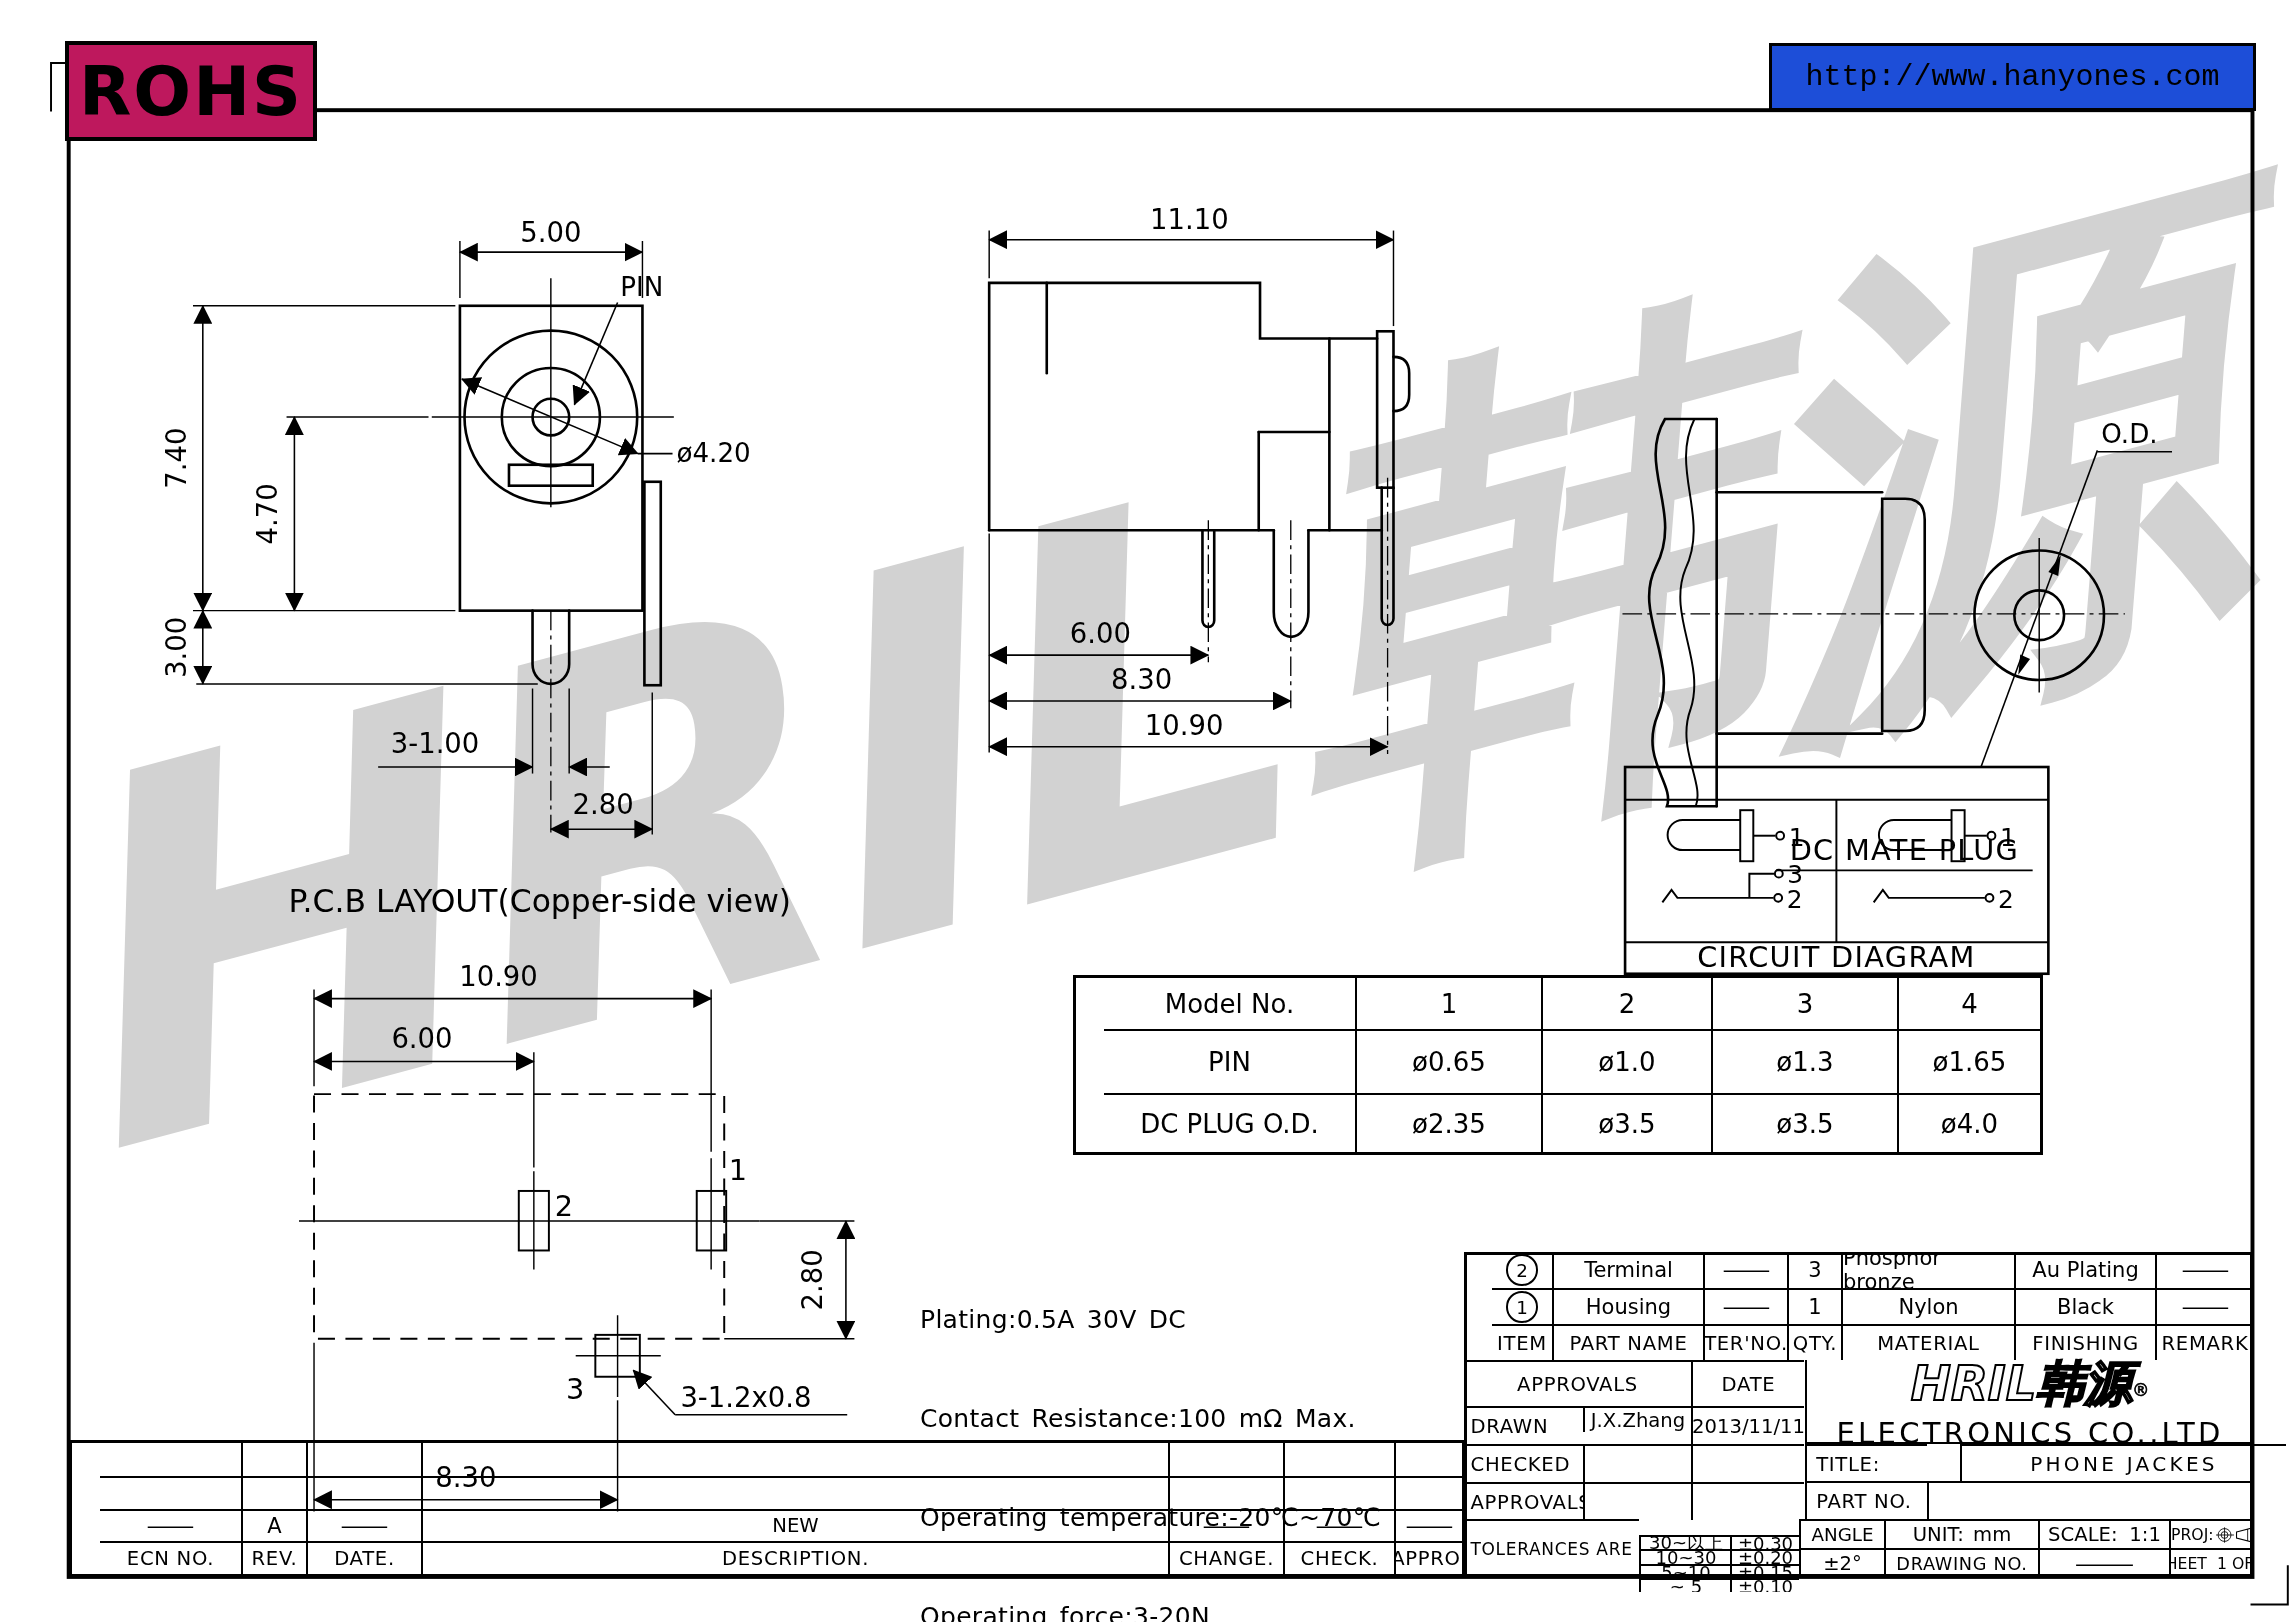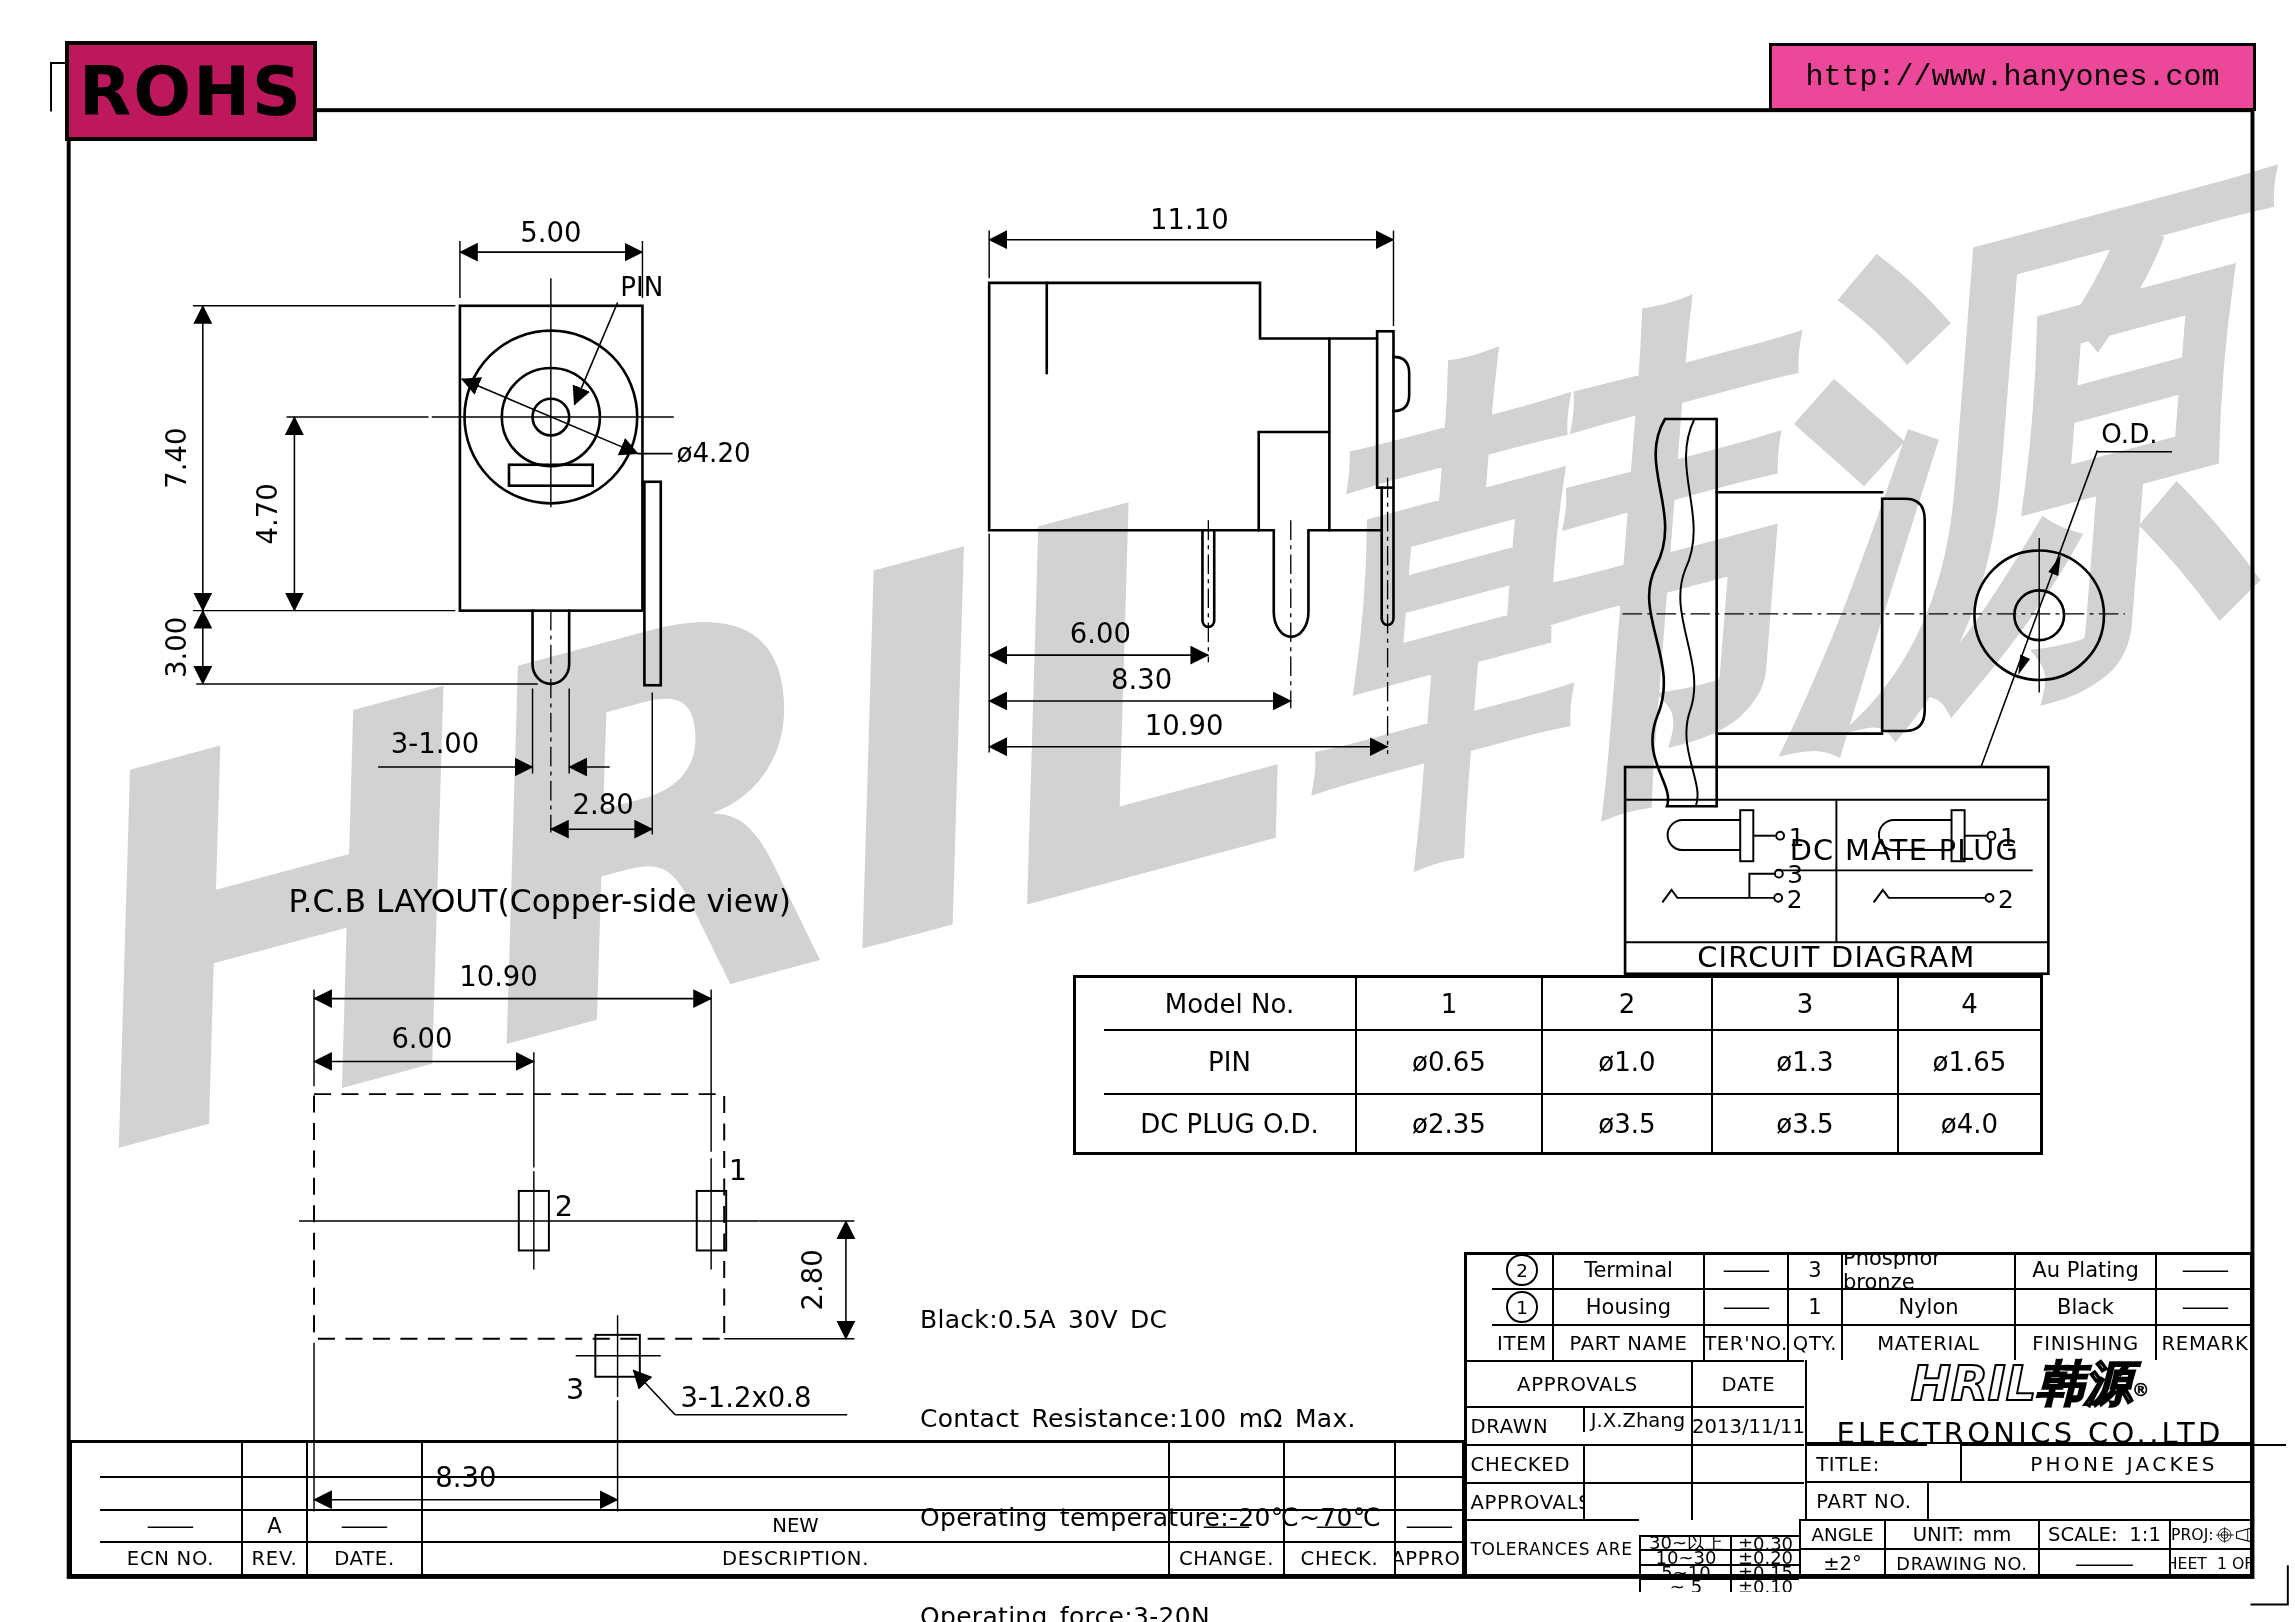--- a/index.html
+++ b/index.html
@@ -21,21 +21,21 @@
   .dtxt{font-size:42px;fill:#000;}
   .ltxt{font-size:40px;fill:#000;}
   .cap{font-size:44px;fill:#000;letter-spacing:2px;}
   .ttl{font-size:48px;fill:#000;}
   .num{font-size:38px;fill:#000;}
   .pnum{font-size:44px;fill:#000;}
   
   .abs{position:absolute;box-sizing:border-box;}
   .rohs{border:4.6px solid #000;background:#be185d;display:flex;align-items:center;justify-content:center;
         font-size:68px;font-weight:bold;letter-spacing:2px;}
-  .urlbox{border:3.3px solid #000;background:#ec4899;display:flex;align-items:center;justify-content:center;
+  .urlbox{border:3.3px solid #000;background:#1d4ed8;display:flex;align-items:center;justify-content:center;
           font-family:"Liberation Mono","DejaVu Sans Mono",monospace;font-size:30px;}
   .grid{display:grid;padding-left:28px;}
   .cell{box-sizing:border-box;display:flex;align-items:center;justify-content:center;
         border-left:2px solid #000;border-top:2px solid #000;overflow:hidden;}
   .c0{border-left:none;} .r0{border-top:none;}
   .mtable{border:3.3px solid #000;font-size:26px;}
   .rtable{border:3.3px solid #000;font-size:21px;background:transparent;}
   .tb-outline{border:3.9px solid #000;background:#fff;}
   .tcell{position:absolute;box-sizing:border-box;border-left:2px solid #000;border-top:2px solid #000;
          display:flex;align-items:center;justify-content:center;overflow:hidden;}
@@ -261,21 +261,21 @@
     <div class="cell">ø1.3</div>
     <div class="cell">ø1.65</div>
     <div class="cell c0">DC PLUG O.D.</div>
     <div class="cell">ø2.35</div>
     <div class="cell">ø3.5</div>
     <div class="cell">ø3.5</div>
     <div class="cell">ø4.0</div>
   </div>
 
   <div class="abs specs" style="left:920px;top:1237px;width:550px;">
-    <div>Black:0.5A 30V DC</div>
+    <div>Plating:0.5A 30V DC</div>
     <div>Contact Resistance:100 mΩ Max.</div>
     <div>Operating temperature:-20℃~70℃</div>
     <div>Operating force:3-20N</div>
     
   </div>
 
   <div class="abs tb-outline" style="left:1464px;top:1252px;width:789px;height:325px;"></div>
 
   <div class="abs grid" style="left:1464px;top:1252px;width:789px;height:108px;font-size:21px;
               grid-template-columns:60px 151px 84px 54px 173px 141px 1fr;grid-template-rows:1fr 1fr 1fr;">

